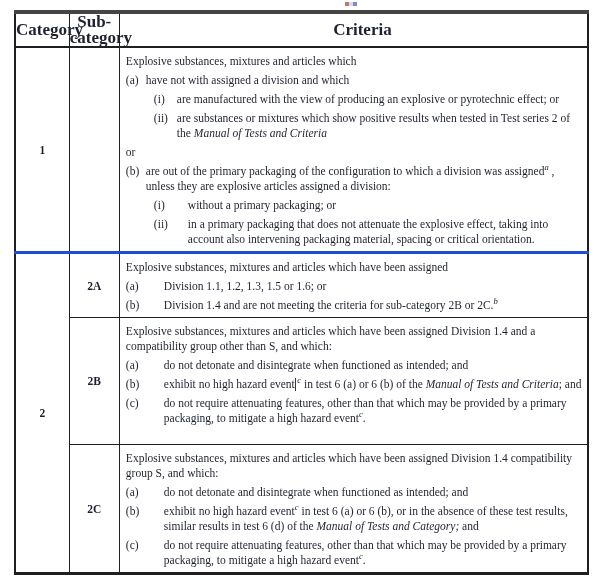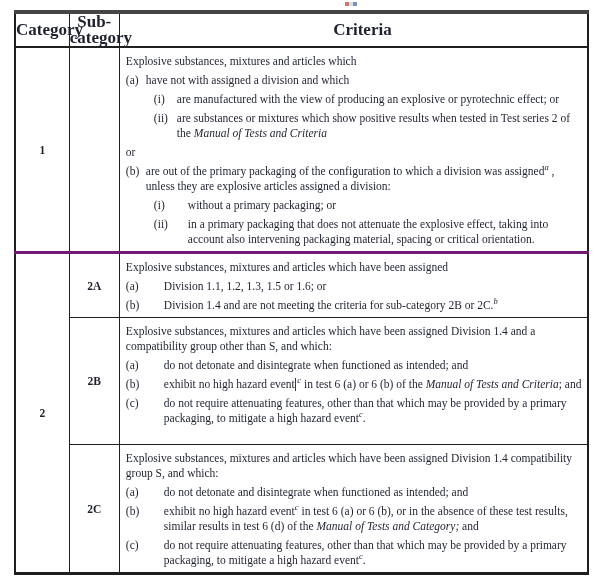--- a/index.html
+++ b/index.html
@@ -48,21 +48,21 @@
     font-size: 11.5px;
     padding: 0;
   }
   td.crit {
     vertical-align: top;
     padding: 6px 5px 4px 6px;
     font-size: 11.5px;
     line-height: 15px;
     margin-left: 39px;
   }
-  td.gs { border-top: 3px solid #701a75; }
+  td.gs { border-top: 3px solid #1d4ed8; }
 
   .blk { display: flex; margin: 0 0 4px 0; }
   .blk:last-child { margin-bottom: 0; }
   .ind2 { margin-left: 28px; }
   .lab { flex: 0 0 20px; }
   .gap-m .lab { flex-basis: 23px; }
   .gap-w .lab { flex-basis: 34px; }
   .gap-W .lab { flex-basis: 38px; }
   .btxt { flex: 1 1 auto; }
 

